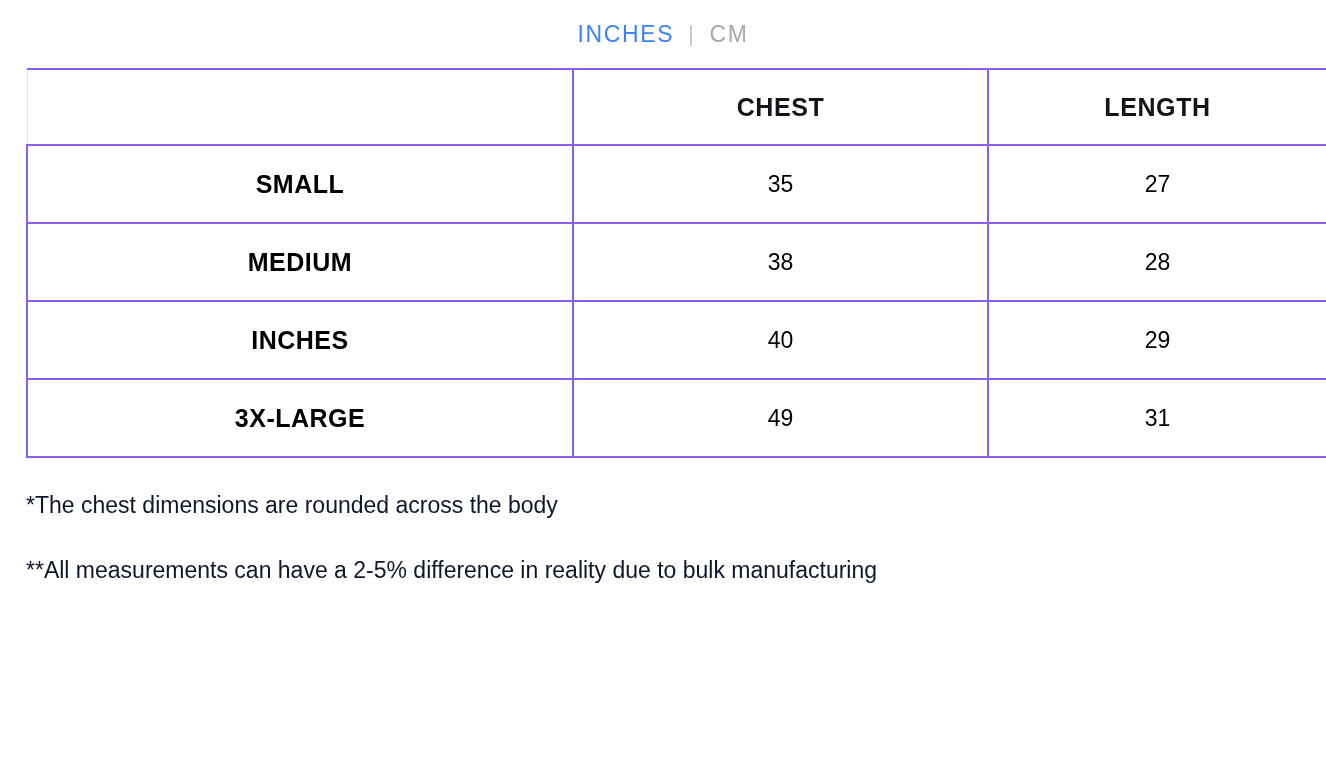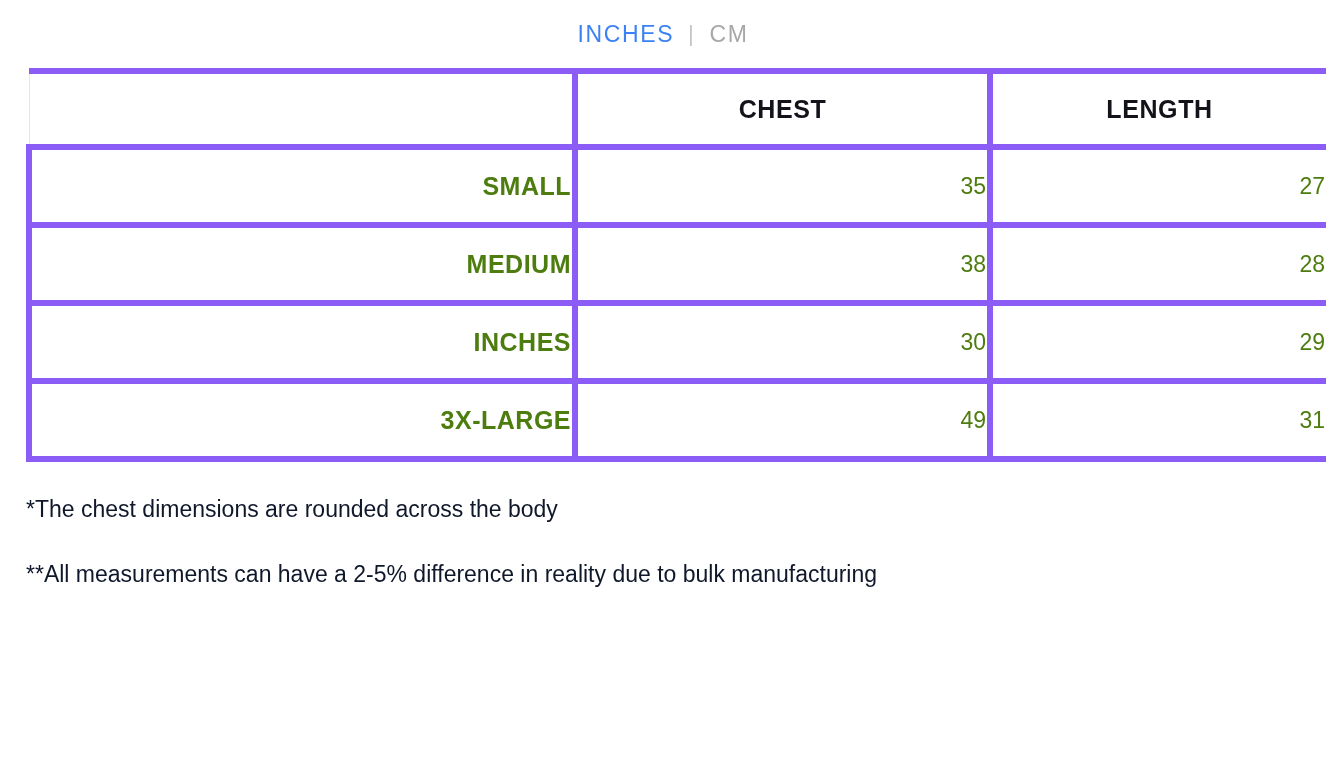--- a/index.html
+++ b/index.html
@@ -45,43 +45,42 @@
 
   
   .size-table {
     width: 1300px;
     margin: 0 0 0 26px;
     border-collapse: collapse;
     table-layout: fixed;
   }
   .size-table th,
   .size-table td {
-    border: 6px solid #8b5cf6;
+    border: 2px solid #8b5cf6;
     text-align: center;
     vertical-align: middle;
   }
   .size-table col.c-label { width: 546px; }
   .size-table col.c-chest { width: 415px; }
   .size-table col.c-length { width: 339px; }
 
   .size-table thead th {
     height: 76px;
     font-size: 25px;
     font-weight: 700;
     letter-spacing: 0.6px;
     color: #13131a;
   }
   .size-table thead th.blank { border-left: 1px solid #e6e6e6; }
 
   .size-table tbody td {
     height: 78px;
     font-size: 23px;
-    color: #4d7c0f;
+    color: #000000;
     font-weight: 400;
-    text-align: right;
   }
   .size-table tbody td.row-label {
     font-weight: 700;
     font-size: 25px;
     letter-spacing: 0.5px;
   }
 
   
   .notes {
     margin-top: 32px;
@@ -124,21 +123,21 @@
         <td>35</td>
         <td>27</td>
       </tr>
       <tr>
         <td class="row-label">MEDIUM</td>
         <td>38</td>
         <td>28</td>
       </tr>
       <tr>
         <td class="row-label">INCHES</td>
-        <td>30</td>
+        <td>40</td>
         <td>29</td>
       </tr>
       <tr>
         <td class="row-label">3X-LARGE</td>
         <td>49</td>
         <td>31</td>
       </tr>
     </tbody>
   </table>
 

